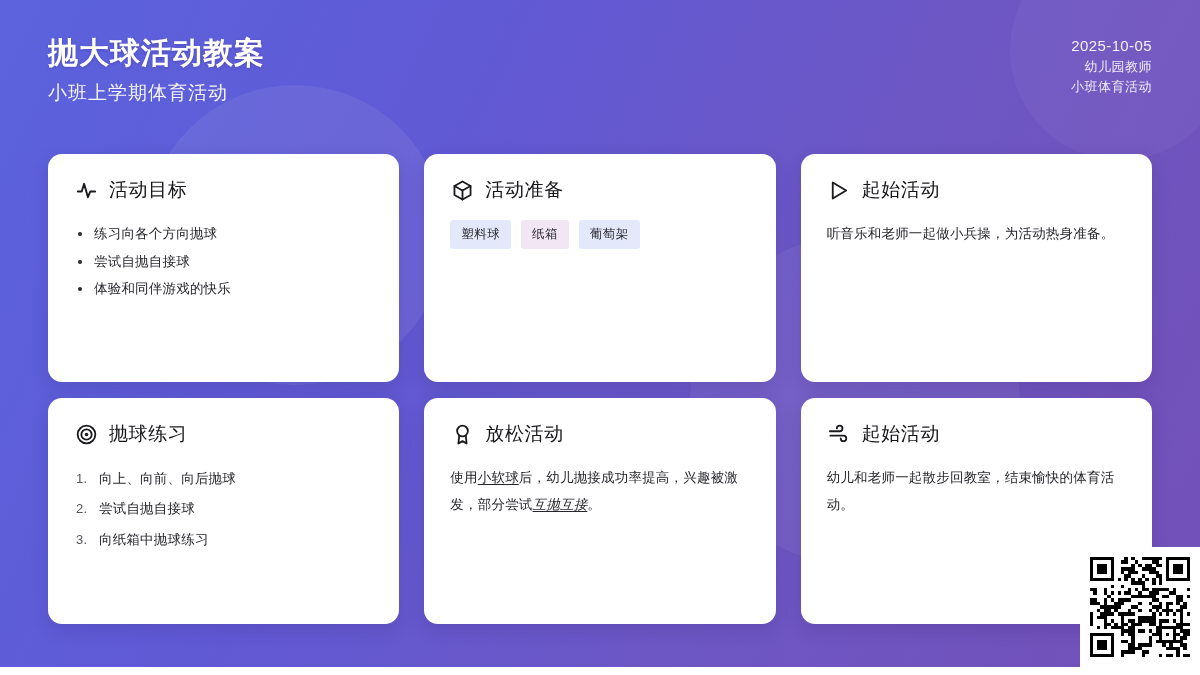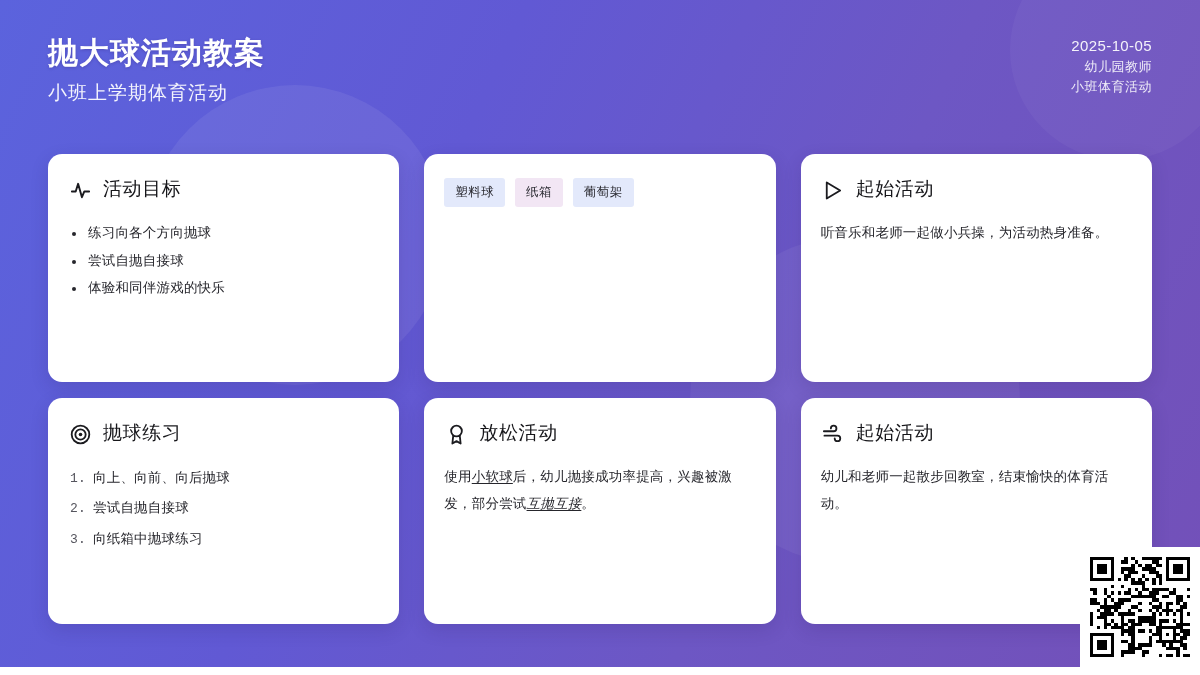--- a/index.html
+++ b/index.html
@@ -66,24 +66,23 @@
     display: grid;
     grid-template-columns: repeat(3, 1fr);
     grid-template-rows: 228px 226px;
     column-gap: 25px;
     row-gap: 16px;
     z-index: 2;
   }
   .card {
     background: #ffffff;
     border-radius: 14px;
-    padding: 24px 26px 20px 20px;
+    padding: 24px 26px 20px 26px;
     box-shadow: 0 6px 18px rgba(45,25,95,0.16);
     overflow: hidden;
-    font-family: Liberation Mono, monospace;
   }
   .card-head {
     display: flex;
     align-items: center;
     gap: 11px;
     margin-bottom: 18px;
   }
   .card-icon {
     width: 24px; height: 24px;
     flex: 0 0 24px;
@@ -197,20 +196,30 @@
         <span class="card-title">活动目标</span>
       </div>
       <ul class="bullets">
         <li>练习向各个方向抛球</li>
         <li>尝试自抛自接球</li>
         <li>体验和同伴游戏的快乐</li>
       </ul>
     </div>
 
     <div class="card">
+      <div class="card-head">
+        <span class="card-icon">
+          <svg viewBox="0 0 24 24" fill="none" stroke="currentColor" stroke-width="1.9" stroke-linecap="round" stroke-linejoin="round">
+            <path d="M12 2.6 20.4 7.3v9.4L12 21.4 3.6 16.7V7.3z"></path>
+            <polyline points="3.6 7.3 12 12 20.4 7.3"></polyline>
+            <line x1="12" y1="12" x2="12" y2="21.4"></line>
+          </svg>
+        </span>
+        <span class="card-title">活动准备</span>
+      </div>
       <div class="chips">
         <span class="chip" style="background:#e3e9fb">塑料球</span>
         <span class="chip" style="background:#f2e6f4">纸箱</span>
         <span class="chip" style="background:#e3e9fb">葡萄架</span>
       </div>
     </div>
 
     <div class="card">
       <div class="card-head">
         <span class="card-icon">

